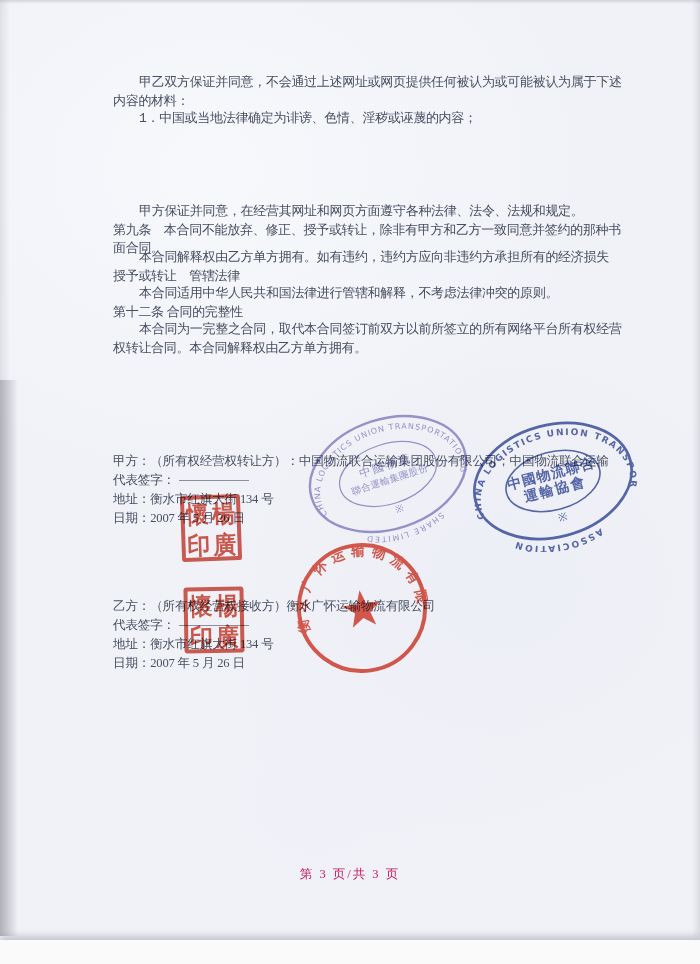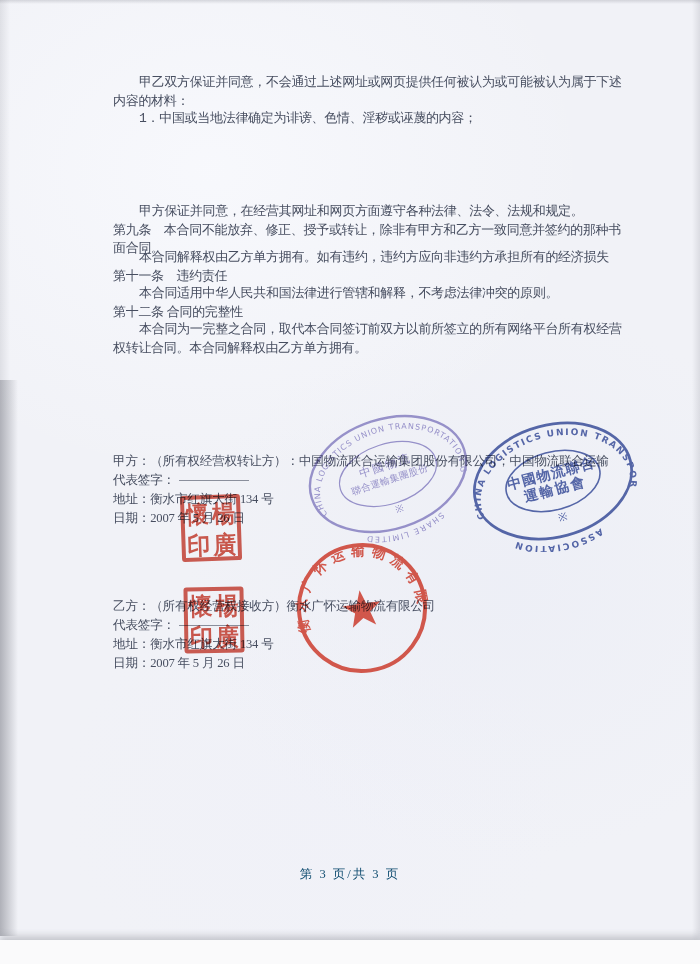--- a/index.html
+++ b/index.html
@@ -30,21 +30,21 @@
   #block2{top:180px;margin-top:23px;}
   #block3{top:249px;}
 
   .pline{height:19px;line-height:19px;font-size:12.6px;letter-spacing:-0.2px;white-space:nowrap;}
   #party-a{top:452px;}
   #party-b{top:597px;}
   .sig-underline{display:inline-block;width:70px;height:1px;background:#8a8f9c;
      vertical-align:3px;margin-left:4px;}
 
   #footer{position:absolute;left:0;top:866px;width:100%;text-align:center;
-     font-size:12.5px;color:#0c4a6e;letter-spacing:2px;}
+     font-size:12.5px;color:#be185d;letter-spacing:2px;}
 
   .stamp{position:absolute;mix-blend-mode:multiply;}
   .seal-square{width:52px;height:58px;border:4px solid rgba(201,51,35,.85);border-radius:3px;
      display:grid;grid-template-columns:1fr 1fr;grid-template-rows:1fr 1fr;
      align-items:center;justify-items:center;
      color:rgba(201,51,35,.88);font-weight:bold;font-size:23px;
      font-family:"Liberation Serif",serif;opacity:.92;}
   .seal-square span{transform:scaleY(1.05);}
   #seal-a{left:181px;top:495px;transform:rotate(-2deg);}
   #seal-b{left:184px;top:587px;transform:rotate(-1deg);}
@@ -67,21 +67,21 @@
   </div>
 
   <div class="textblock" id="block2">
     <div class="line indent">甲方保证并同意，在经营其网址和网页方面遵守各种法律、法令、法规和规定。</div>
     <div class="line">第九条　本合同不能放弃、修正、授予或转让，除非有甲方和乙方一致同意并签约的那种书</div>
     <div class="line">面合同。</div>
   </div>
 
   <div class="textblock" id="block3">
     <div class="line indent">本合同解释权由乙方单方拥有。如有违约，违约方应向非违约方承担所有的经济损失</div>
-    <div class="line">第十一条　违约责任</div>
+    <div class="line">授予或转让　管辖法律</div>
     <div class="line indent">本合同适用中华人民共和国法律进行管辖和解释，不考虑法律冲突的原则。</div>
     <div class="line">第十二条 合同的完整性</div>
     <div class="line indent">本合同为一完整之合同，取代本合同签订前双方以前所签立的所有网络平台所有权经营</div>
     <div class="line">权转让合同。本合同解释权由乙方单方拥有。</div>
   </div>
 
   <div class="textblock" id="party-a">
     <div class="pline">甲方：（所有权经营权转让方）：中国物流联合运输集团股份有限公司；中国物流联合运输</div>
     <div class="pline"><span>代表签字：</span><span class="sig-underline"></span></div>
     <div class="pline">地址：衡水市红旗大街 134 号</div>

